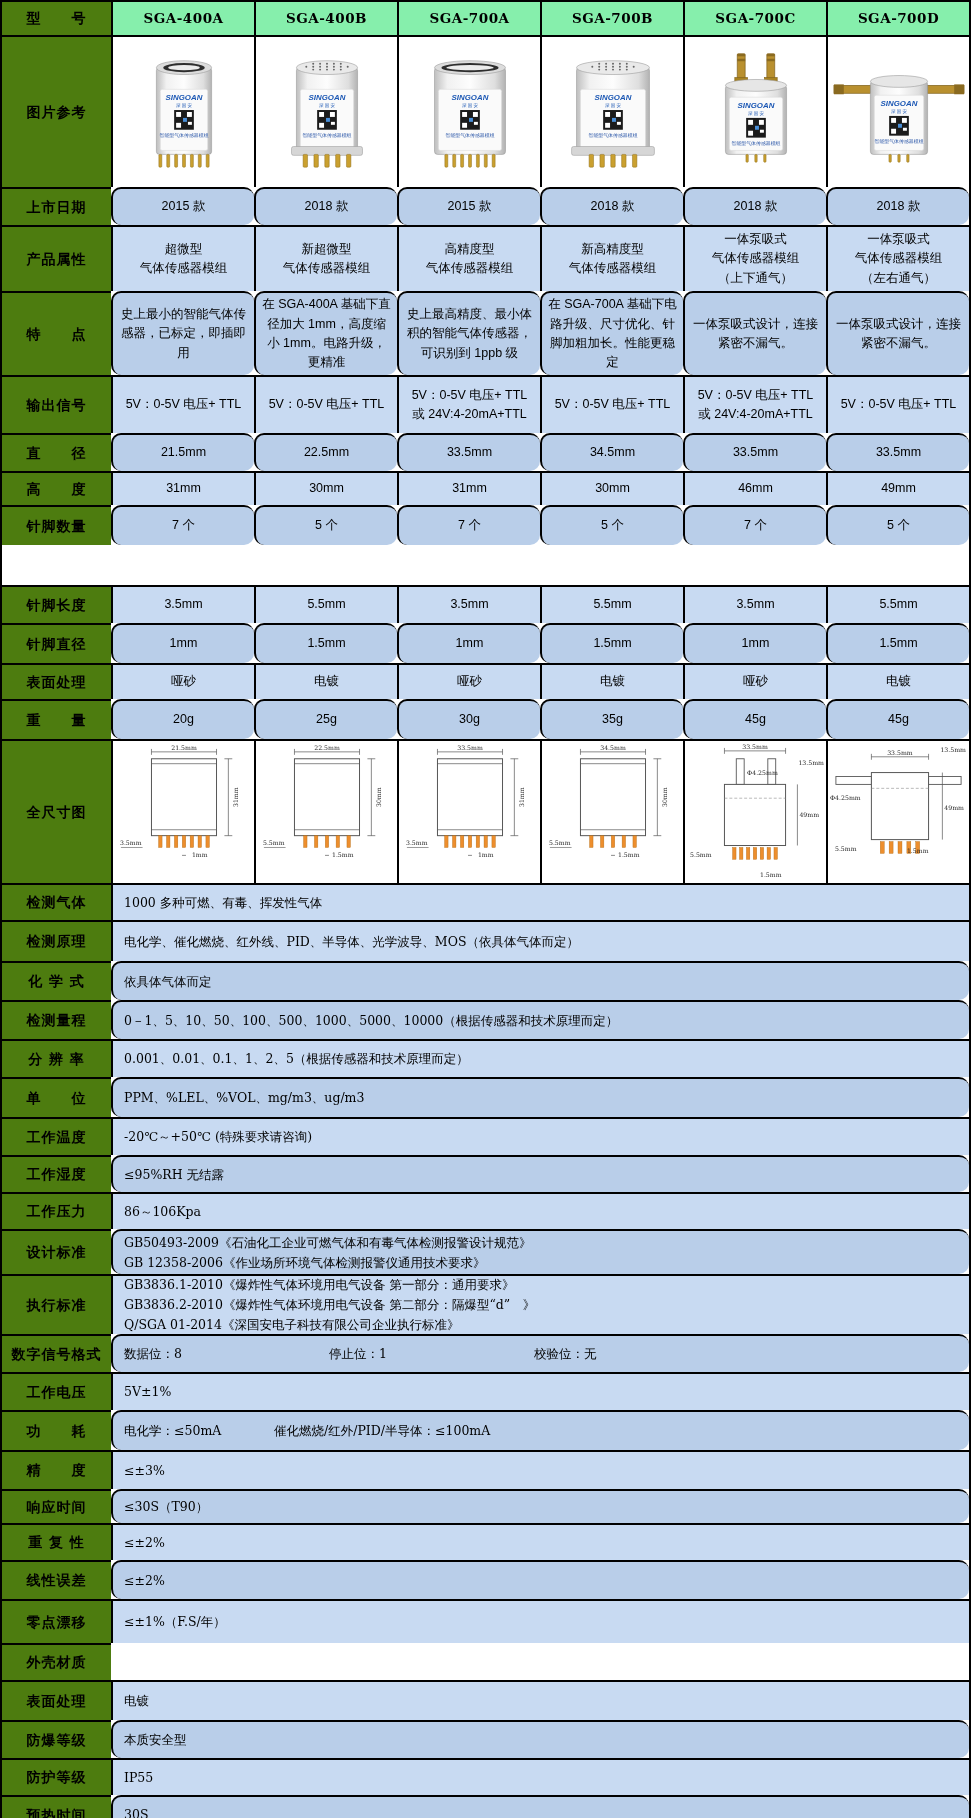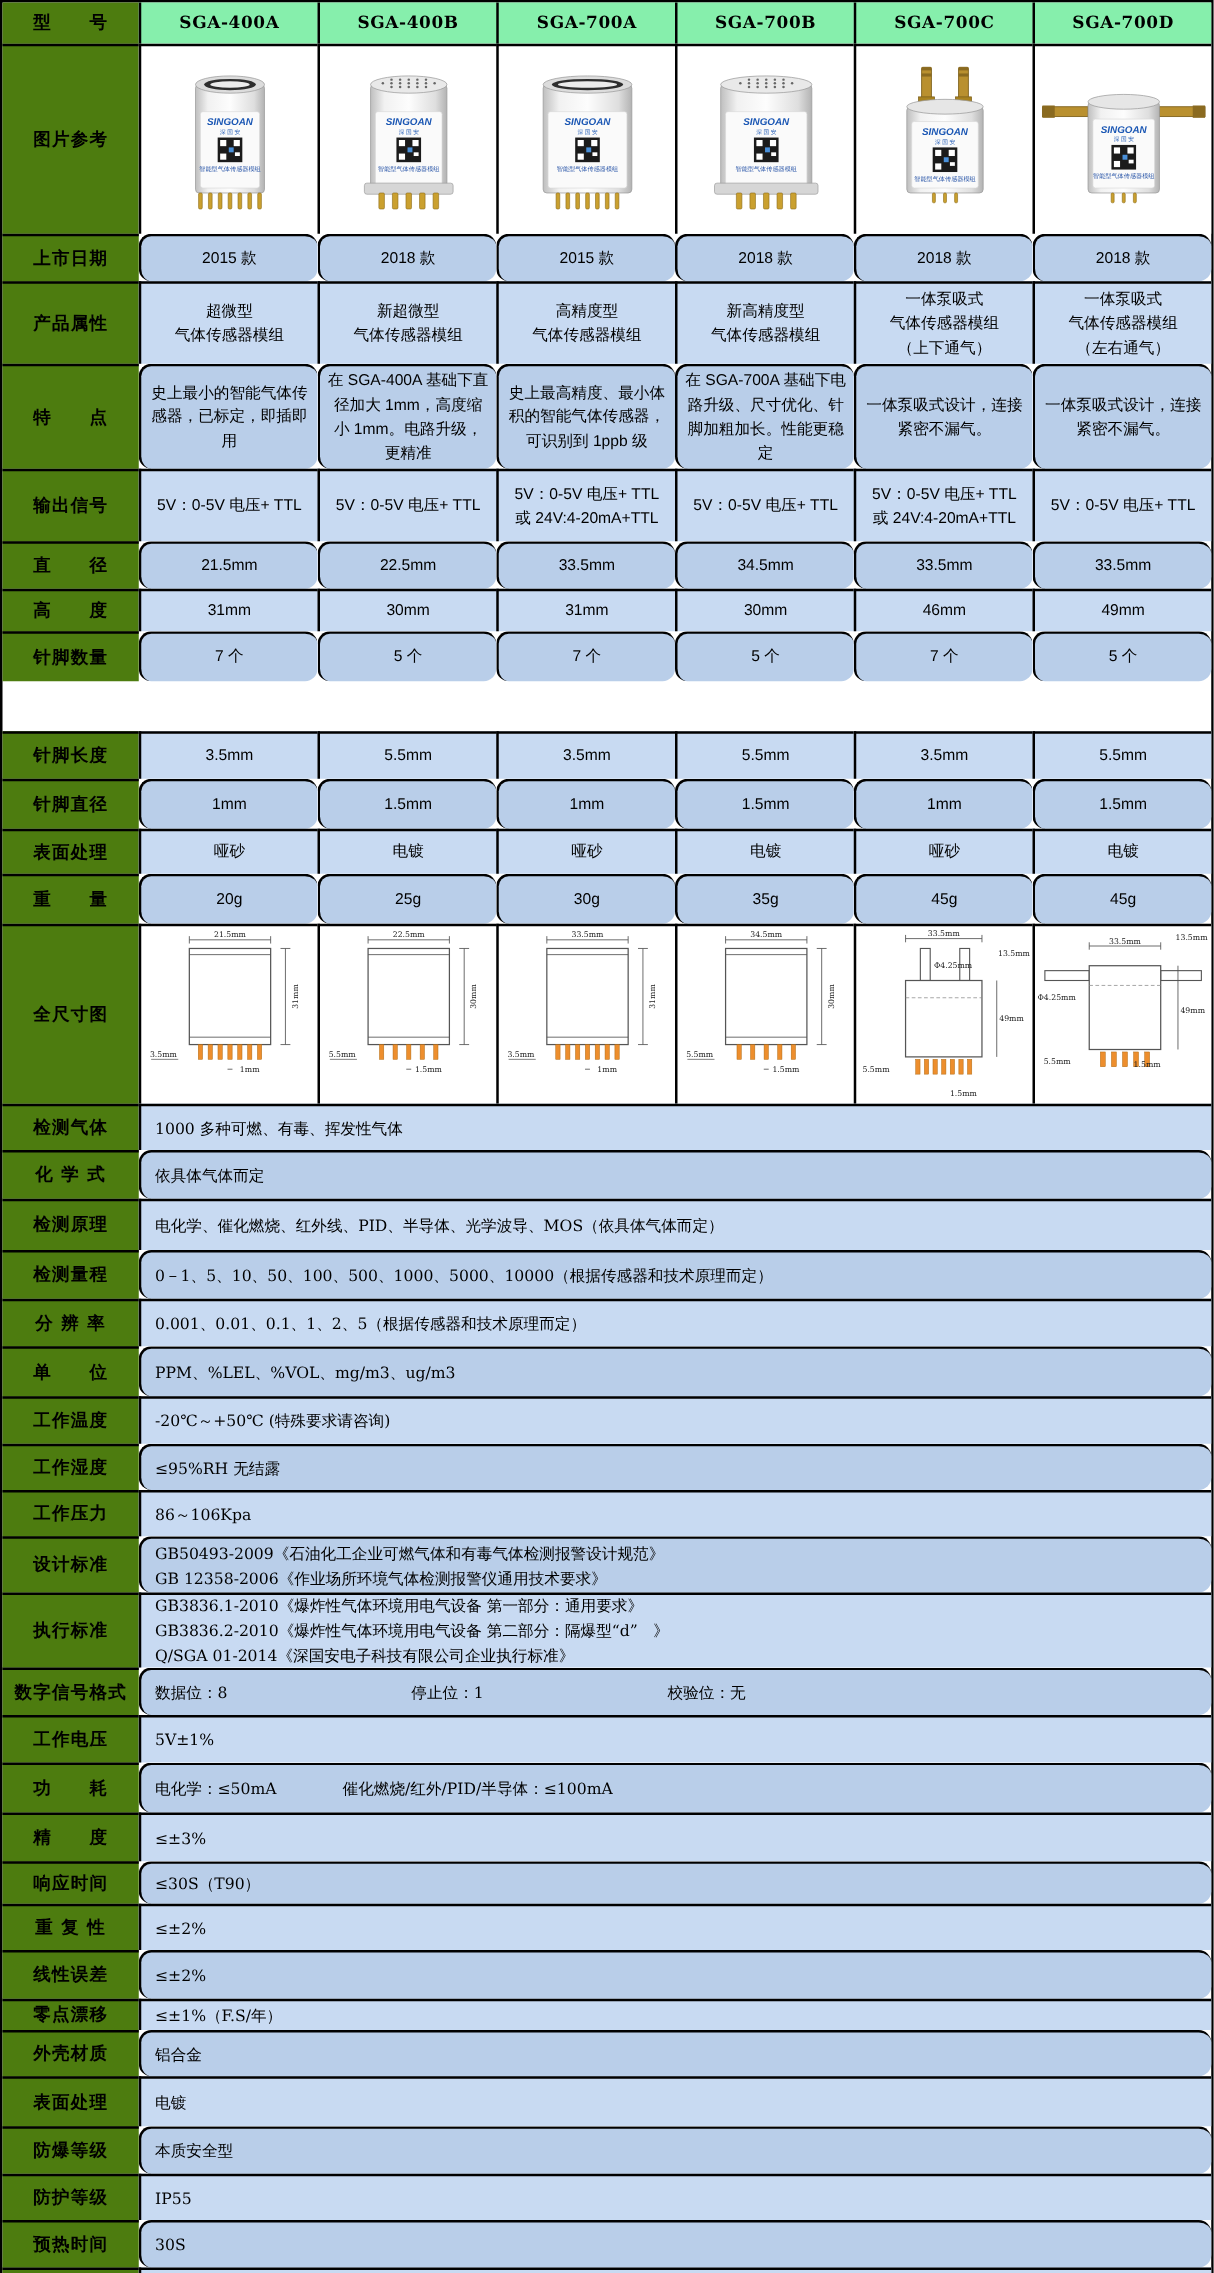--- a/index.html
+++ b/index.html
@@ -508,27 +508,27 @@
           <rect x="80" y="100" width="4" height="12" fill="#ED8E2D" stroke="#b06a12" stroke-width="0.4"></rect>
           <rect x="89" y="100" width="4" height="12" fill="#ED8E2D" stroke="#b06a12" stroke-width="0.4"></rect>
           <text x="18" y="110" font-size="6.3" fill="#222" font-family="DejaVu Serif,serif" text-anchor="middle">5.5mm</text>
           <text x="91" y="112" font-size="6.3" fill="#222" font-family="DejaVu Serif,serif" text-anchor="middle">1.5mm</text>
         </svg></div>
     </div>
     <div class="row f" style="height: 37px;">
       <div class="lbl">检测气体</div>
       <div class="c v light">1000 多种可燃、有毒、挥发性气体</div>
     </div>
+    <div class="row f" style="height: 41px;">
+      <div class="lbl">检测原理</div>
+      <div class="c v light">电化学、催化燃烧、红外线、PID、半导体、光学波导、MOS（依具体气体而定）</div>
+    </div>
     <div class="row f" style="height: 39px;">
       <div class="lbl">化 学 式</div>
       <div class="c v dark">依具体气体而定</div>
-    </div>
-    <div class="row f" style="height: 41px;">
-      <div class="lbl">检测原理</div>
-      <div class="c v light">电化学、催化燃烧、红外线、PID、半导体、光学波导、MOS（依具体气体而定）</div>
     </div>
     <div class="row f" style="height: 39px;">
       <div class="lbl">检测量程</div>
       <div class="c v dark">0－1、5、10、50、100、500、1000、5000、10000（根据传感器和技术原理而定）</div>
     </div>
     <div class="row f" style="height: 38px;">
       <div class="lbl">分 辨 率</div>
       <div class="c v light">0.001、0.01、0.1、1、2、5（根据传感器和技术原理而定）</div>
     </div>
     <div class="row f" style="height: 40px;">
@@ -579,27 +579,26 @@
       <div class="c v dark">≤30S（T90）</div>
     </div>
     <div class="row f" style="height: 37px;">
       <div class="lbl">重 复 性</div>
       <div class="c v light">≤±2%</div>
     </div>
     <div class="row f" style="height: 39px;">
       <div class="lbl">线性误差</div>
       <div class="c v dark">≤±2%</div>
     </div>
-    <div class="row f" style="height: 25px;">
+    <div class="row f" style="height: 44px;">
       <div class="lbl">零点漂移</div>
       <div class="c v light">≤±1%（F.S/年）</div>
     </div>
     <div class="row f" style="height: 37px;">
       <div class="lbl">外壳材质</div>
-      <div class="c v dark">铝合金</div>
     </div>
     <div class="row f" style="height: 40px;">
       <div class="lbl">表面处理</div>
       <div class="c v light">电镀</div>
     </div>
     <div class="row f" style="height: 38px;">
       <div class="lbl">防爆等级</div>
       <div class="c v dark">本质安全型</div>
     </div>
     <div class="row f" style="height: 37px;">

